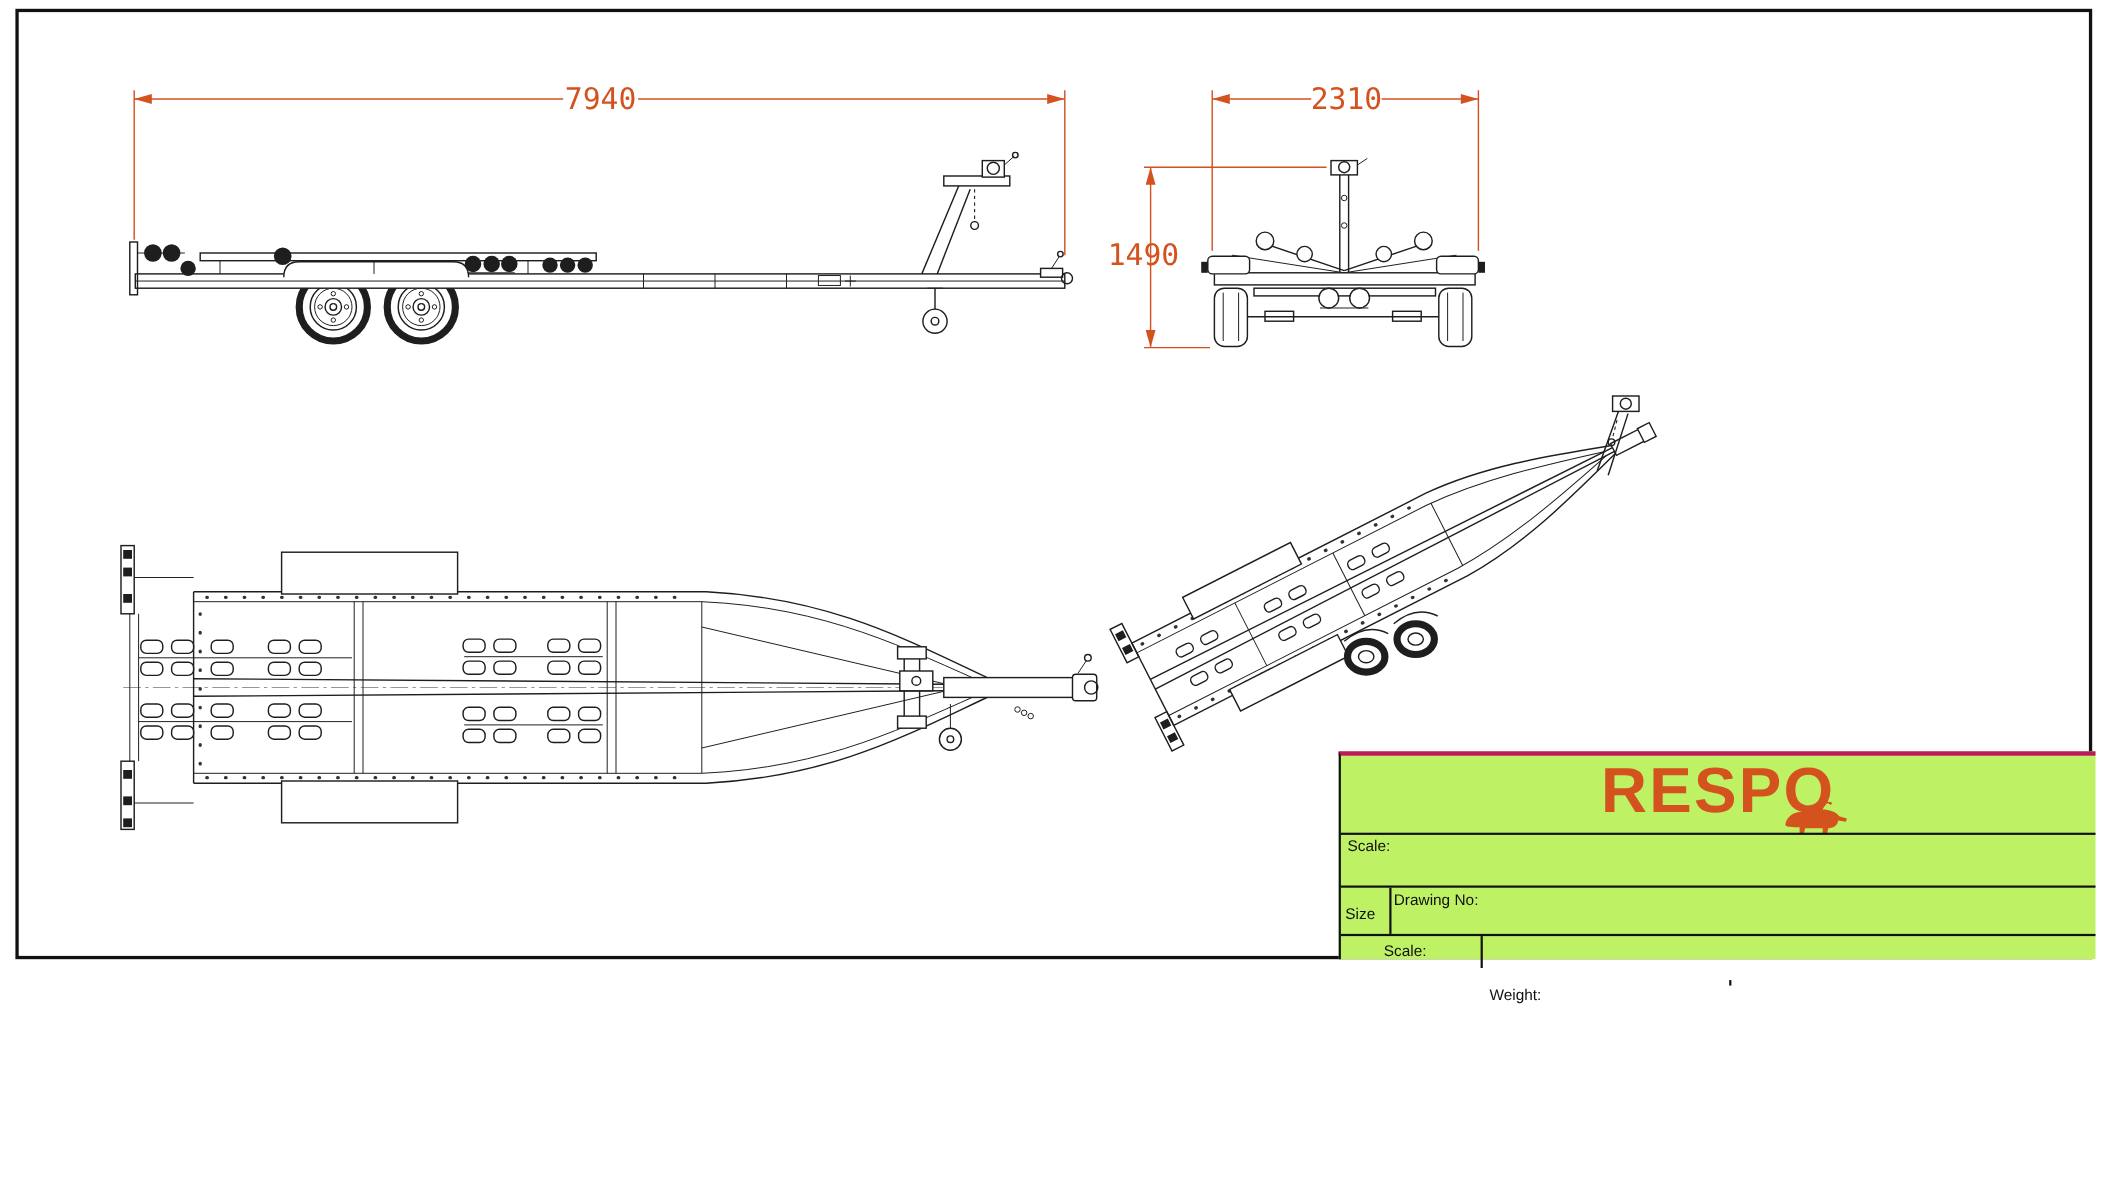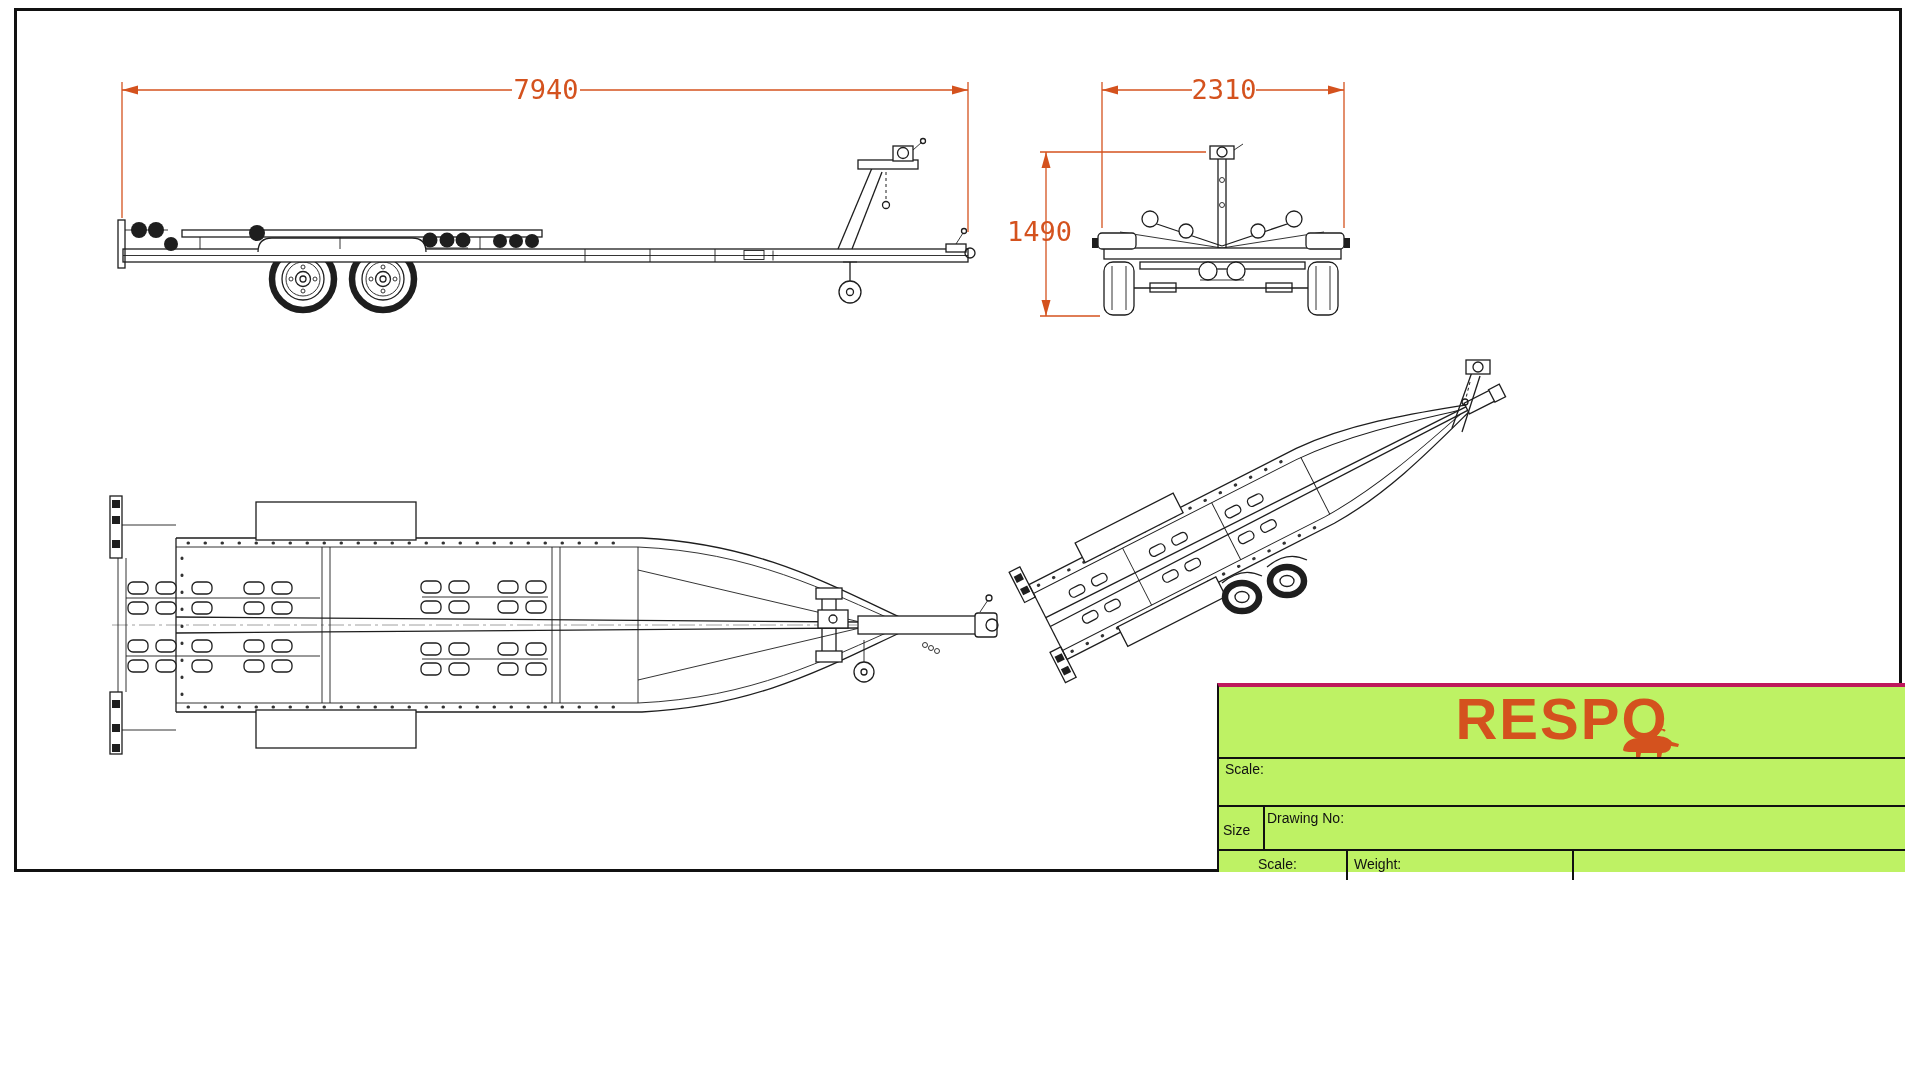--- a/index.html
+++ b/index.html
@@ -28,21 +28,21 @@
   .bull{position:absolute;left:398px;top:42px;}
   .tb-title-row{height:46px;border-top:2px solid #111;position:relative;}
   .tb-label{position:absolute;left:6px;top:2px;font-size:14px;color:#111;}
   .tb-title{position:absolute;left:42px;top:12px;font-size:21px;color:var(--accent);
             font-family:"DejaVu Sans Mono",monospace;white-space:nowrap;}
   .tb-mid-row{height:42px;border-top:2px solid #111;display:flex;}
   .tb-size{width:46px;border-right:2px solid #111;font-size:14px;padding:15px 4px;box-sizing:border-box;color:#111;}
   .tb-drawing{flex:1;font-size:14px;padding:3px 2px;color:#111;}
   .tb-bottom-row{height:29px;border-top:2px solid #111;display:flex;}
   .tb-scale{width:96px;border-right:2px solid #111;font-size:14px;padding:5px 6px 0;box-sizing:border-box;color:#111;margin-left:33px;}
-  .tb-weight{width:226px;border-right:2px solid #111;font-size:14px;padding:5px 6px 0;box-sizing:border-box;color:#111;}
+  .tb-weight{width:226px;border-right:2px solid #111;font-size:14px;padding:5px 6px 0;box-sizing:border-box;color:#111;margin-top:40px;}
   .tb-empty{flex:1;}
 </style>
 </head>
 <body>
 
 <div class="page-frame"></div>
 
 <svg class="drawing" width="1920" height="1080" viewBox="0 0 1920 1080">
 
   <g>

